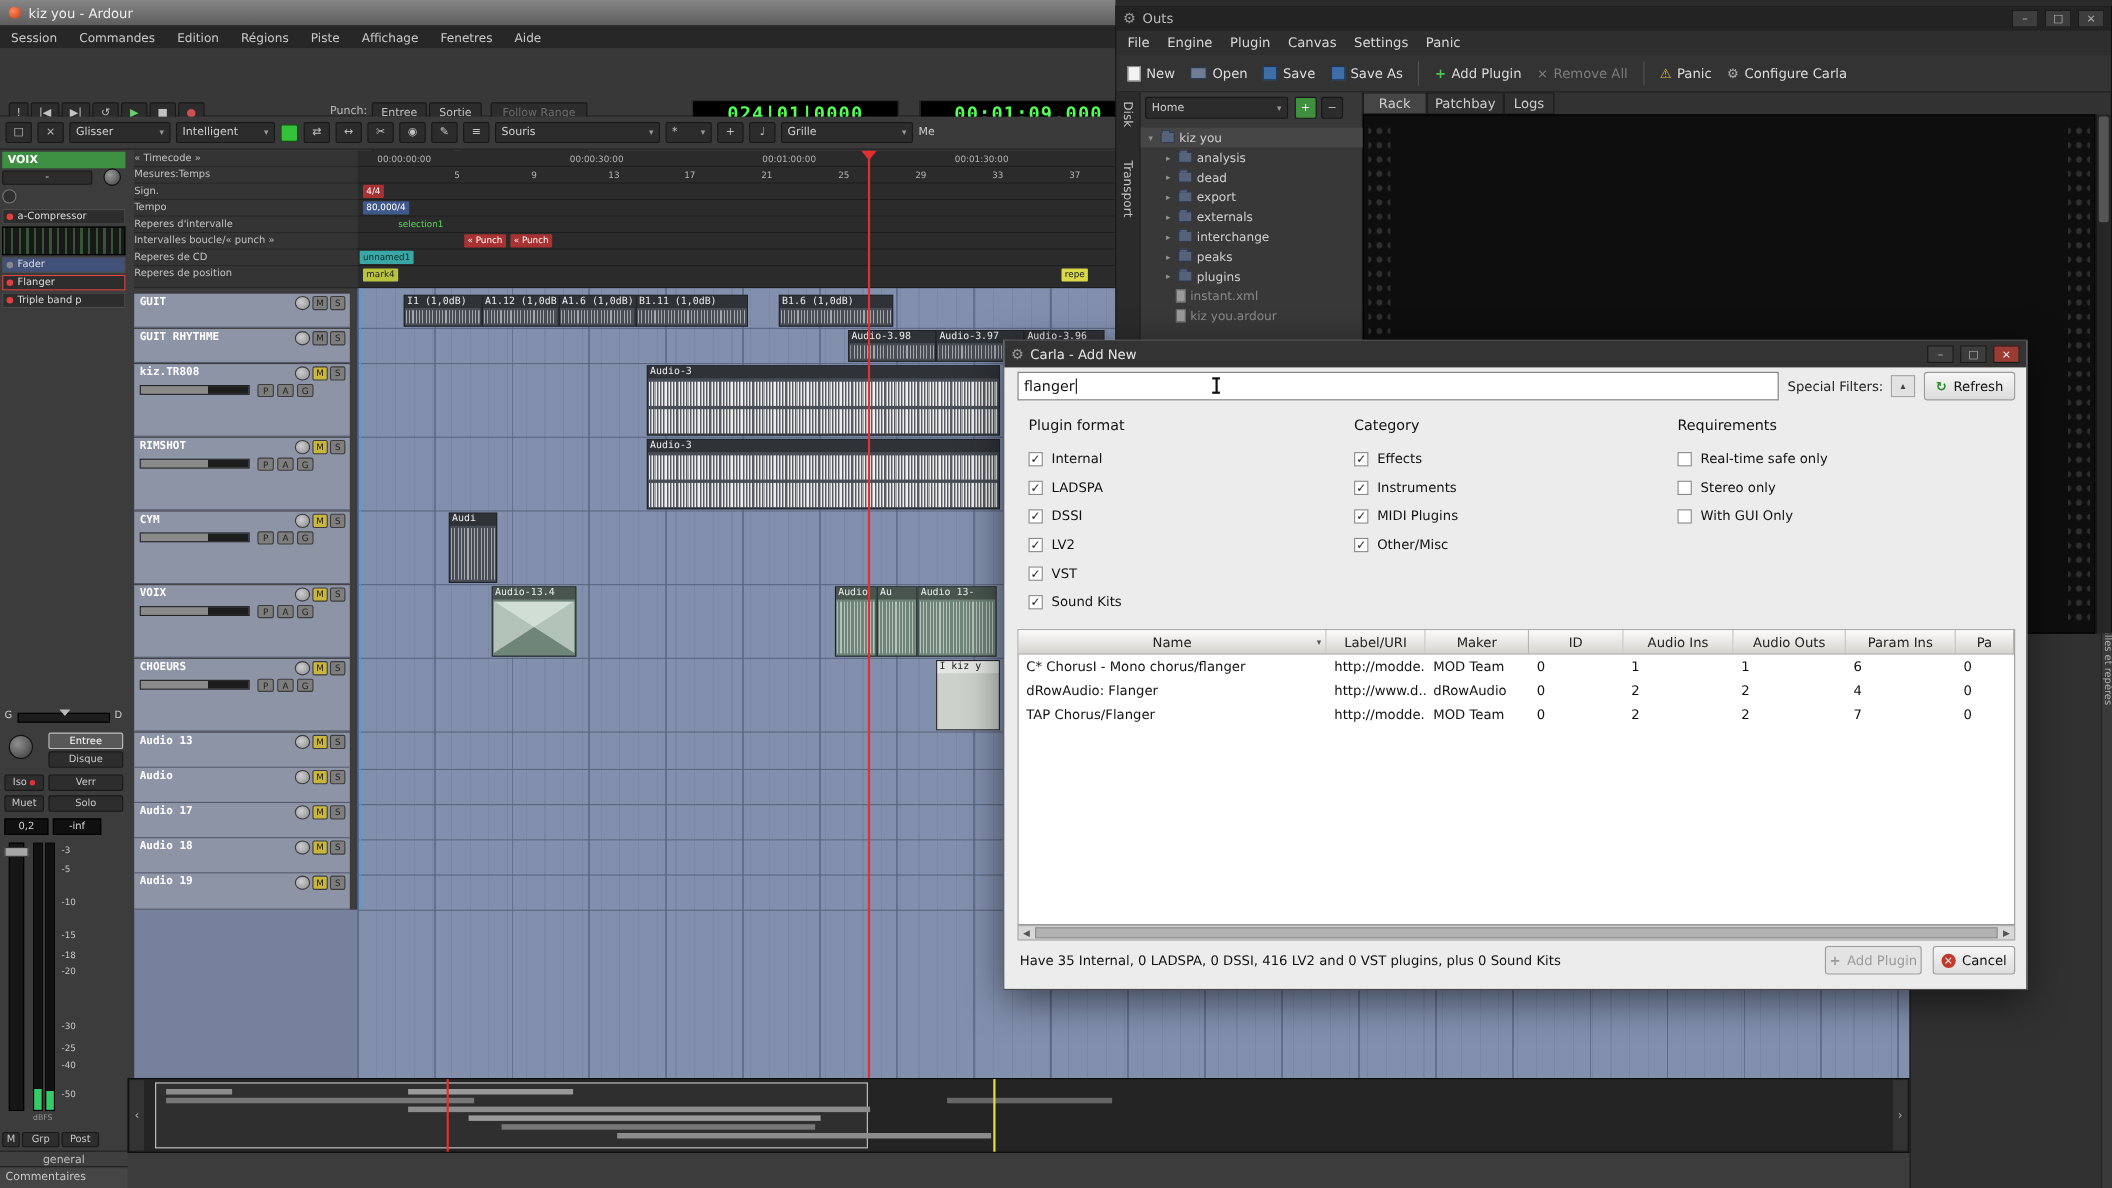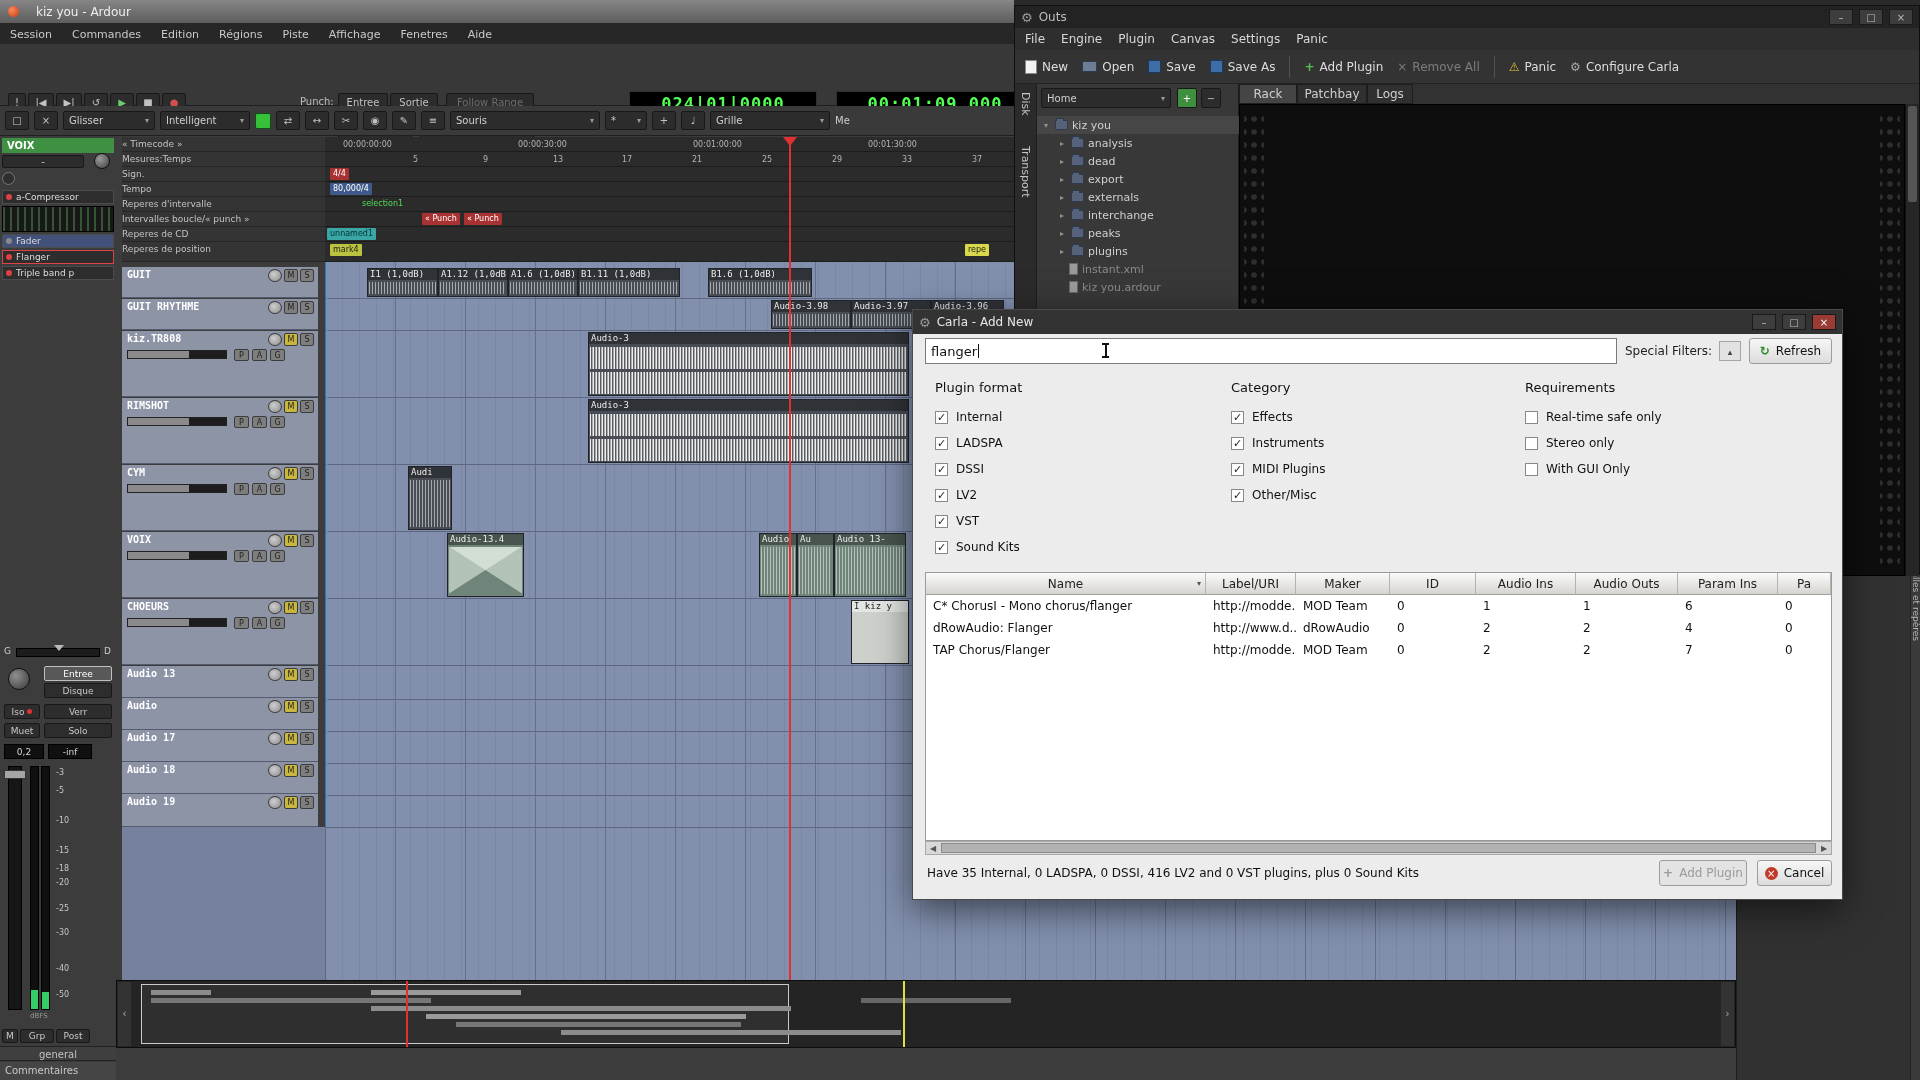--- a/index.html
+++ b/index.html
@@ -1,20 +1,20 @@
 <!DOCTYPE html>
 <html><head>
 <meta charset="utf-8">
 <style>
 *{margin:0;padding:0;box-sizing:border-box;font-family:"DejaVu Sans",sans-serif}
 html,body{width:1920px;height:1080px;background:#2c2c2c;overflow:hidden;position:relative}
 .abs{position:absolute}
 
 #ardour{left:0;top:0;width:1920px;height:1080px;background:#3c3c3c;z-index:1}
-.atitle{left:0;top:0;width:1920px;height:24px;background:linear-gradient(#868686,#5d5d5d);border-bottom:1px solid #262626;display:flex;align-items:center;gap:17px;padding:0 8px;color:#efefef;font-size:12px}
+.atitle{left:0;top:0;width:1920px;height:24px;background:linear-gradient(#868686,#5d5d5d);border-bottom:1px solid #262626;display:flex;align-items:center;gap:7px;padding:0 8px;color:#efefef;font-size:12px}
 .tdot{width:11px;height:11px;border-radius:50%;background:radial-gradient(circle at 35% 35%,#ff8a5c,#c33a12);display:inline-block}
 .amenu{left:0;top:24px;width:1920px;height:20px;background:#272727;display:flex;align-items:center;gap:20px;padding:0 10px;color:#c9c9c9;font-size:11px}
 .amenu span{cursor:default}
 .atrans{left:0;top:44px;width:1920px;height:62px;background:#383838;border-bottom:1px solid #1f1f1f}
 .btn{background:#2c2c2c;border:1px solid #181818;color:#c2c2c2;display:inline-flex;align-items:center;justify-content:center;font-size:10px;border-radius:2px}
 .btn.dis{color:#6d6d6d}
 .combo{background:#2c2c2c;border:1px solid #181818;color:#cfcfcf;display:flex;align-items:center;justify-content:space-between;font-size:10px;padding:0 5px;border-radius:2px;height:19px;gap:6px}
 .combo .car{font-size:8px;color:#9a9a9a}
 .clock{background:#000;border:1px solid #303030;color:#54ff54;display:flex;align-items:center;justify-content:center;font-weight:bold;letter-spacing:1px;font-size:17px;font-family:"DejaVu Sans Mono",monospace}
 .slbl{position:absolute;font-size:8px;color:#b8b8b8}
@@ -457,21 +457,21 @@
   <span class="abs" style="left:8px;top:766px;width:14px;height:244px;background:#161616;border:1px solid #000"></span>
   <span class="abs" style="left:4px;top:770px;width:22px;height:9px;background:#a5a5a5;border:1px solid #333"></span>
   <span class="abs" style="left:30px;top:766px;width:9px;height:244px;background:linear-gradient(#101010 92%,#3c6 92%);border:1px solid #000"></span>
   <span class="abs" style="left:41px;top:766px;width:9px;height:244px;background:linear-gradient(#101010 93%,#3c6 93%);border:1px solid #000"></span>
   <span class="dbl" style="left:56px;top:768px">-3</span>
   <span class="dbl" style="left:56px;top:786px">-5</span>
   <span class="dbl" style="left:56px;top:816px">-10</span>
   <span class="dbl" style="left:56px;top:846px">-15</span>
   <span class="dbl" style="left:56px;top:864px">-18</span>
   <span class="dbl" style="left:56px;top:878px">-20</span>
-  <span class="dbl" style="left:56px;top:904px">-25</span>
+  <span class="dbl" style="left:56px;top:948px">-25</span>
   <span class="dbl" style="left:56px;top:928px">-30</span>
   <span class="dbl" style="left:56px;top:964px">-40</span>
   <span class="dbl" style="left:56px;top:990px">-50</span>
   <span class="dbl" style="left:30px;top:1012px;font-size:7px;color:#999">dBFS</span>
   <span class="abs mbtn" style="left:2px;top:1029px;width:16px;height:14px">M</span>
   <span class="abs mbtn" style="left:20px;top:1029px;width:34px;height:14px">Grp</span>
   <span class="abs mbtn" style="left:56px;top:1029px;width:34px;height:14px">Post</span>
   <div class="abs" style="left:0;top:1046px;width:116px;height:15px;background:#3f3f3f;border-top:1px solid #222;border-bottom:1px solid #222;color:#c0c0c0;font-size:10px;text-align:center;line-height:15px">general</div>
   <div class="abs" style="left:0;top:1062px;width:116px;height:18px;background:#454545;color:#c8c8c8;font-size:10px;padding-left:5px;line-height:18px">Commentaires</div>
 

